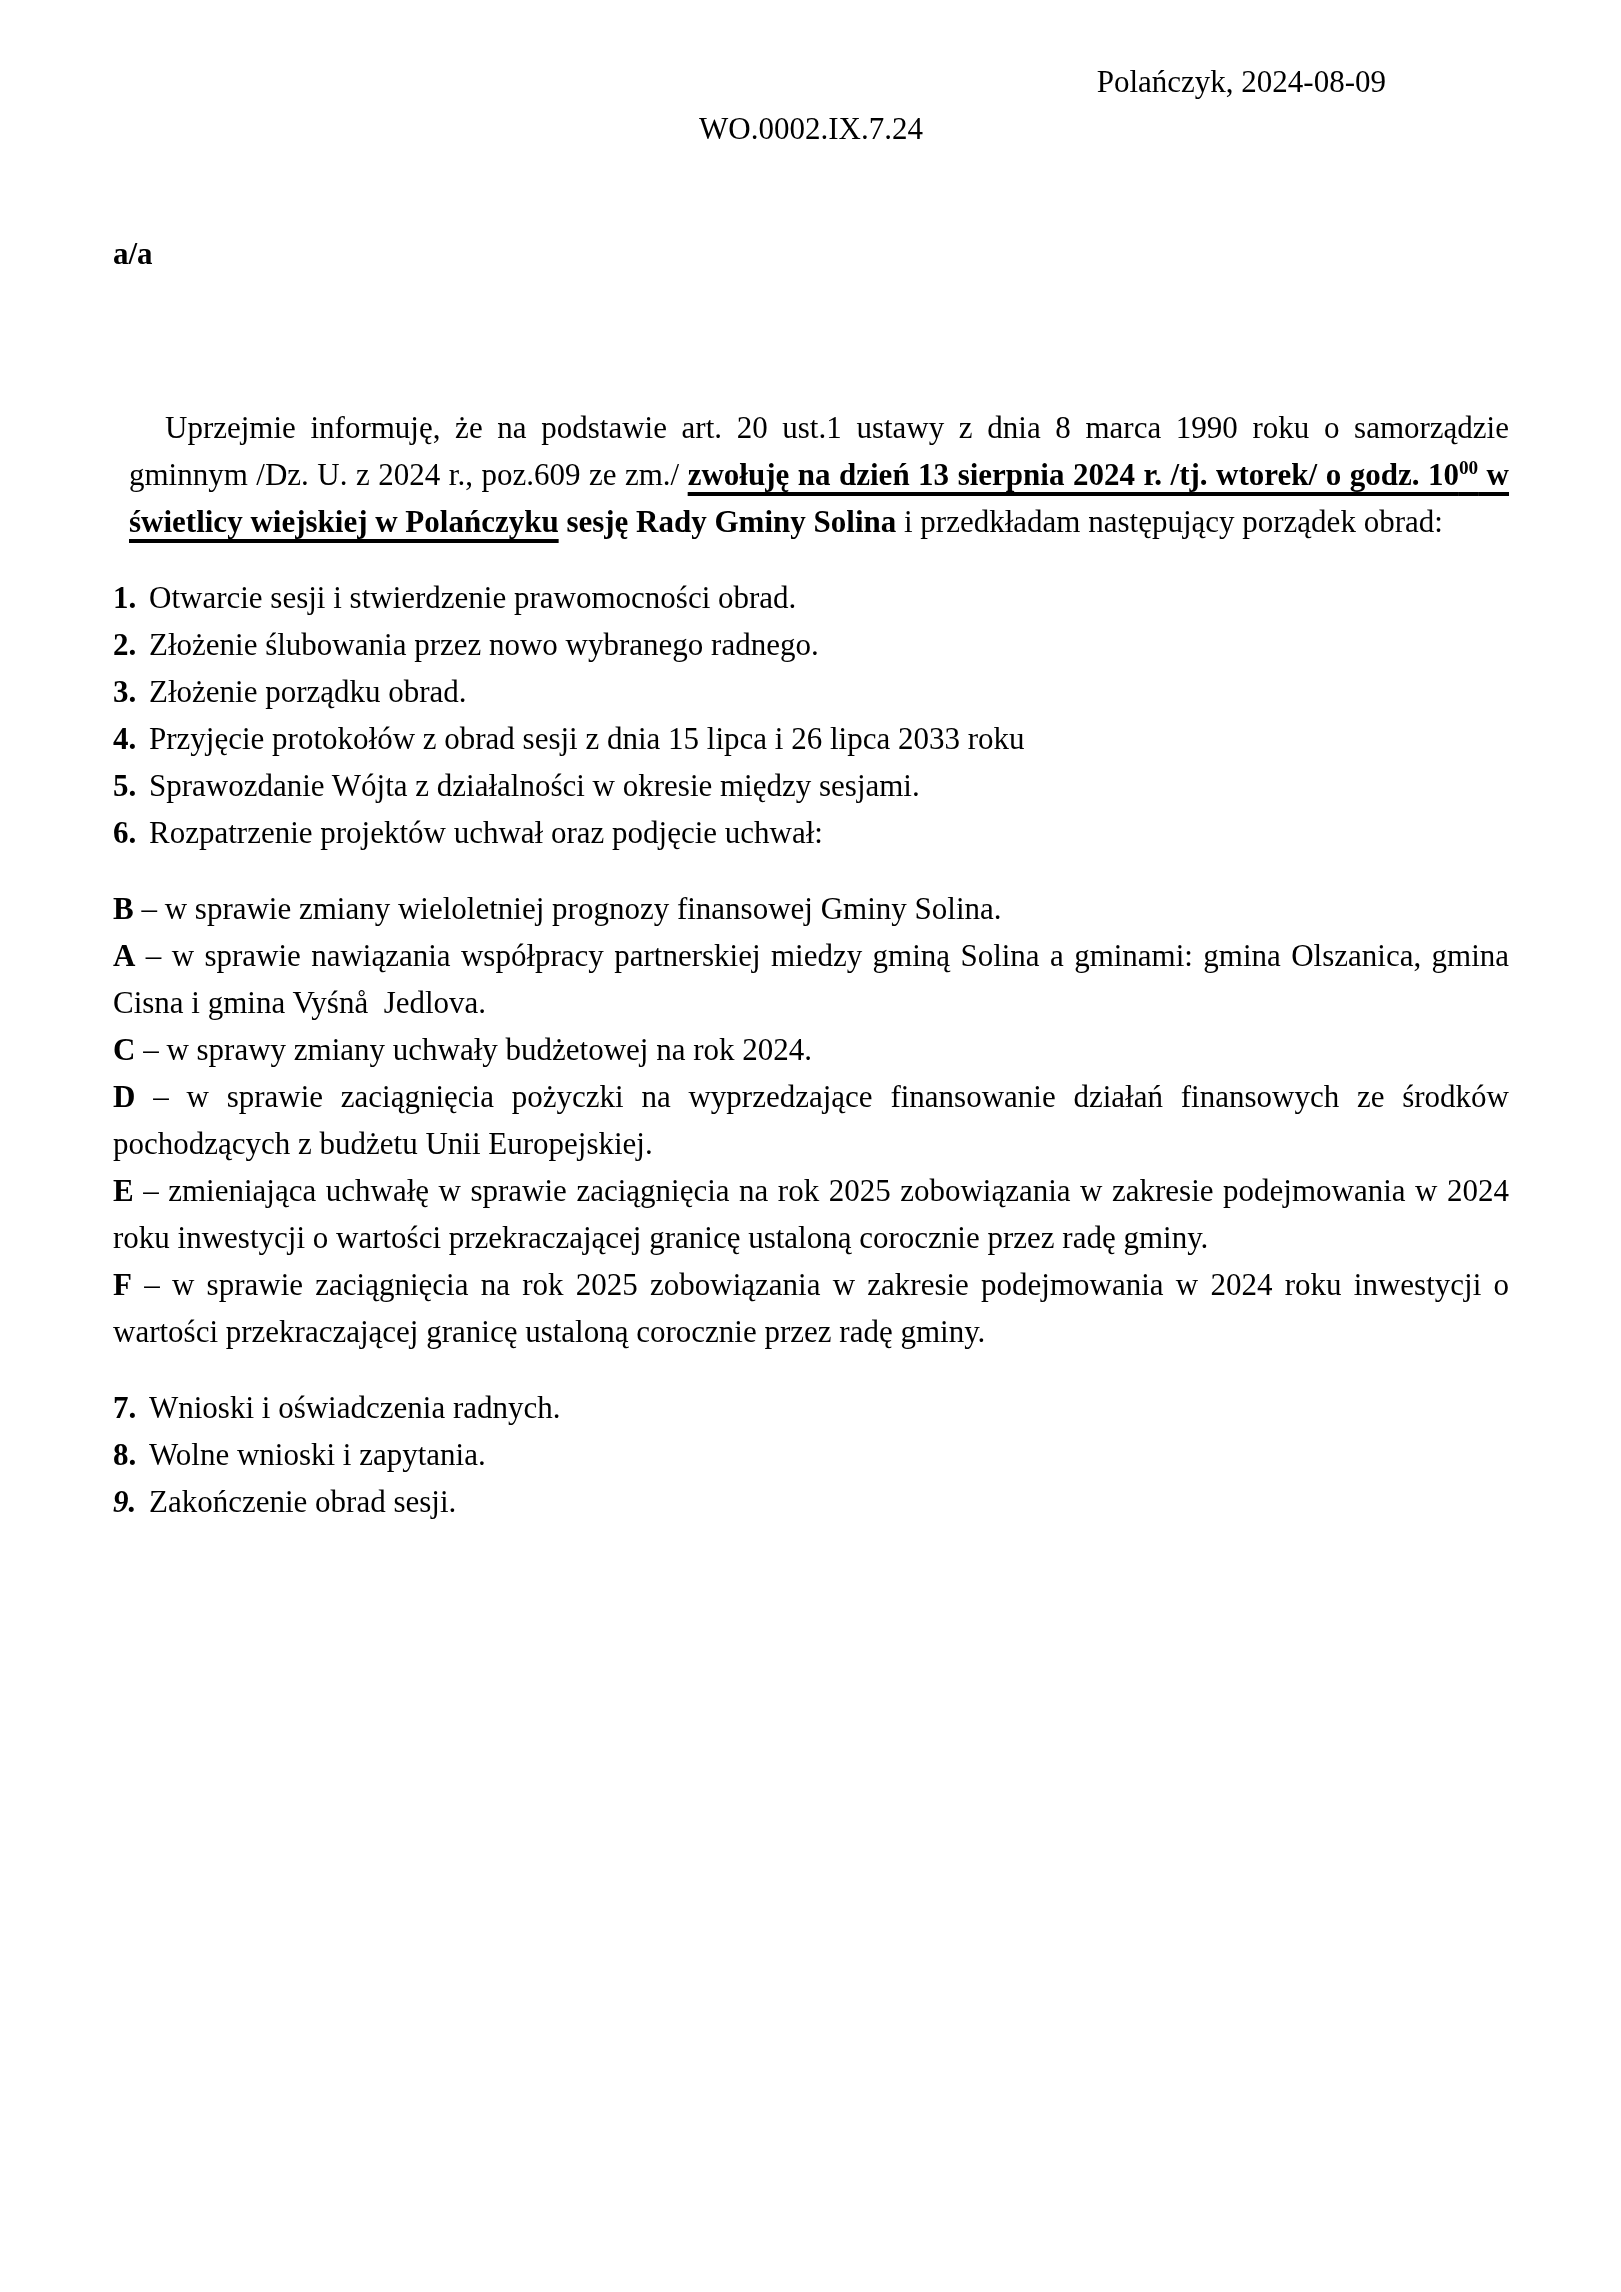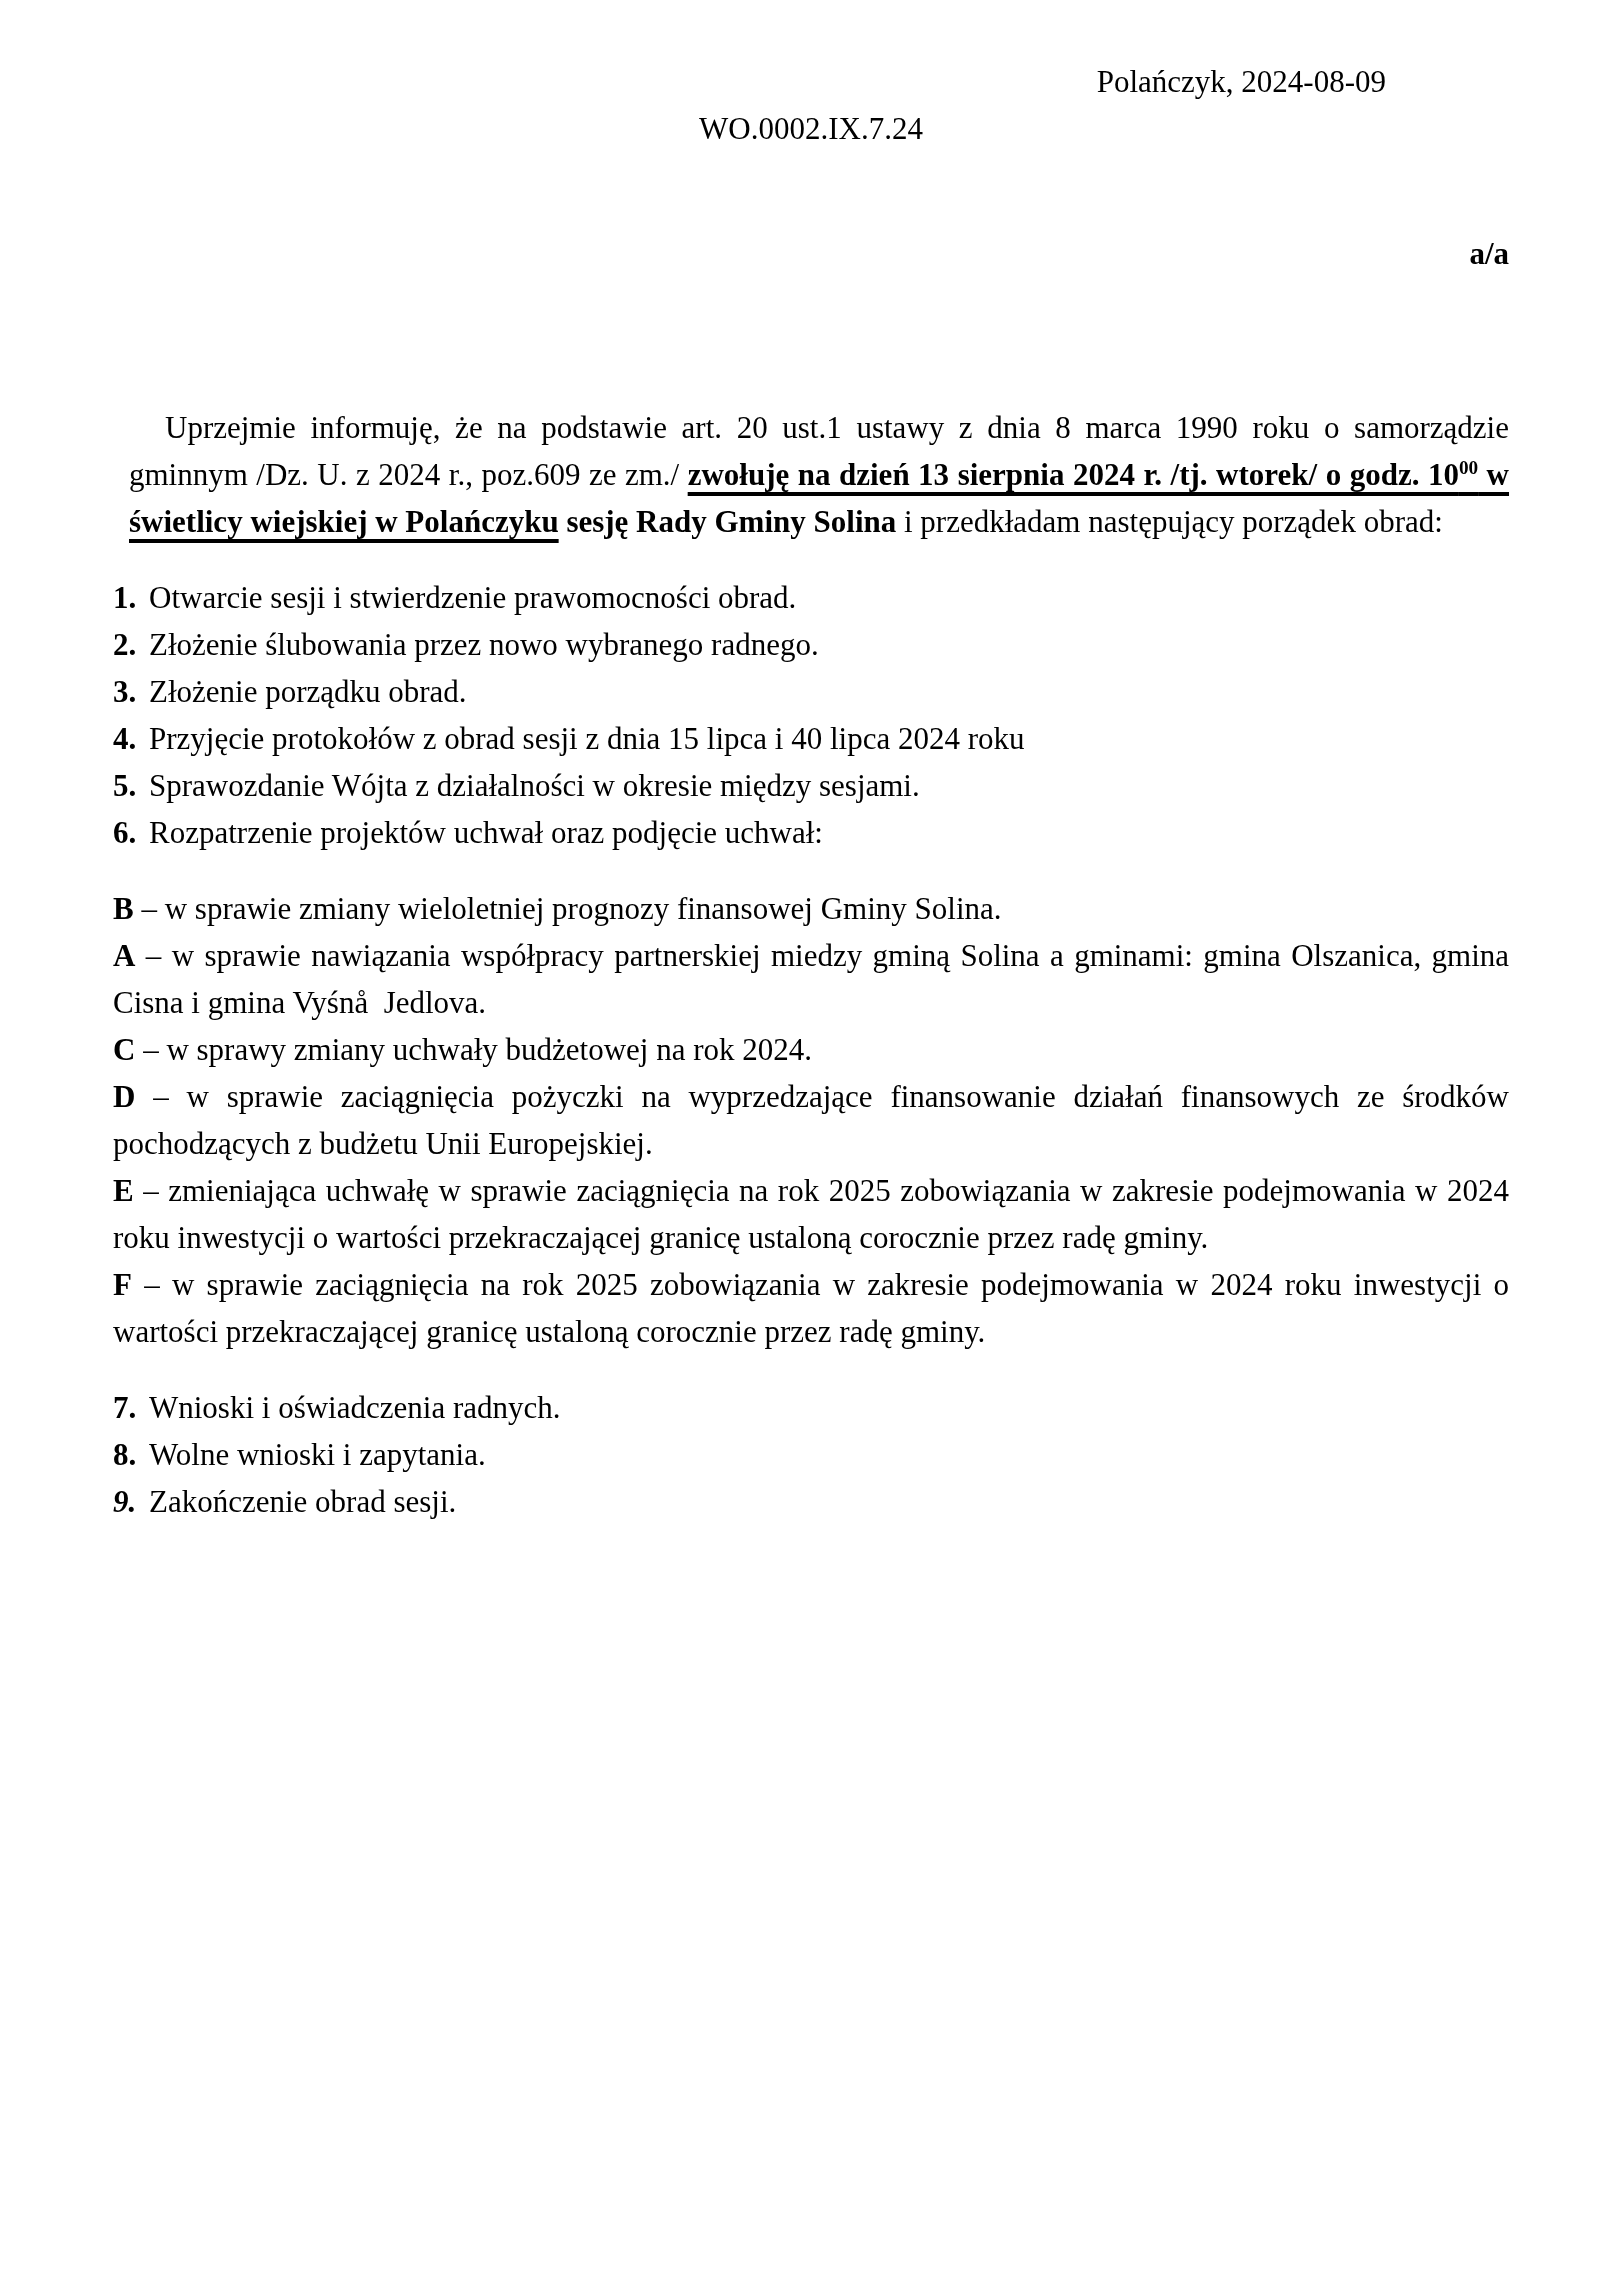--- a/index.html
+++ b/index.html
@@ -23,21 +23,21 @@
   .date-line {
     text-align: right;
     padding-right: 123px;
   }
   .ref-number {
     font-weight: normal;
     text-align: center;
   }
   .doc-title {
     margin-top: 78px;
-    text-align: right;
+    text-align: left;
     font-weight: bold;
   }
   .intro {
     margin: 127px 0 0 16px;
     text-align: justify;
     text-indent: 36px;
   }
   .b { font-weight: bold; }
   .u {
     text-decoration: underline;
@@ -91,21 +91,21 @@
     <div class="agenda-item">
         <span class="agenda-num">2.</span>
         <span class="agenda-text">Złożenie ślubowania przez nowo wybranego radnego.</span>
       </div>
     <div class="agenda-item">
         <span class="agenda-num">3.</span>
         <span class="agenda-text">Złożenie porządku obrad.</span>
       </div>
     <div class="agenda-item">
         <span class="agenda-num">4.</span>
-        <span class="agenda-text">Przyjęcie protokołów z obrad sesji z dnia 15 lipca i 40 lipca 2024 roku</span>
+        <span class="agenda-text">Przyjęcie protokołów z obrad sesji z dnia 15 lipca i 26 lipca 2033 roku</span>
       </div>
     <div class="agenda-item">
         <span class="agenda-num">5.</span>
         <span class="agenda-text">Sprawozdanie Wójta z działalności w okresie między sesjami.</span>
       </div>
     <div class="agenda-item">
         <span class="agenda-num">6.</span>
         <span class="agenda-text">Rozpatrzenie projektów uchwał oraz podjęcie uchwał:</span>
       </div>
   </div>

